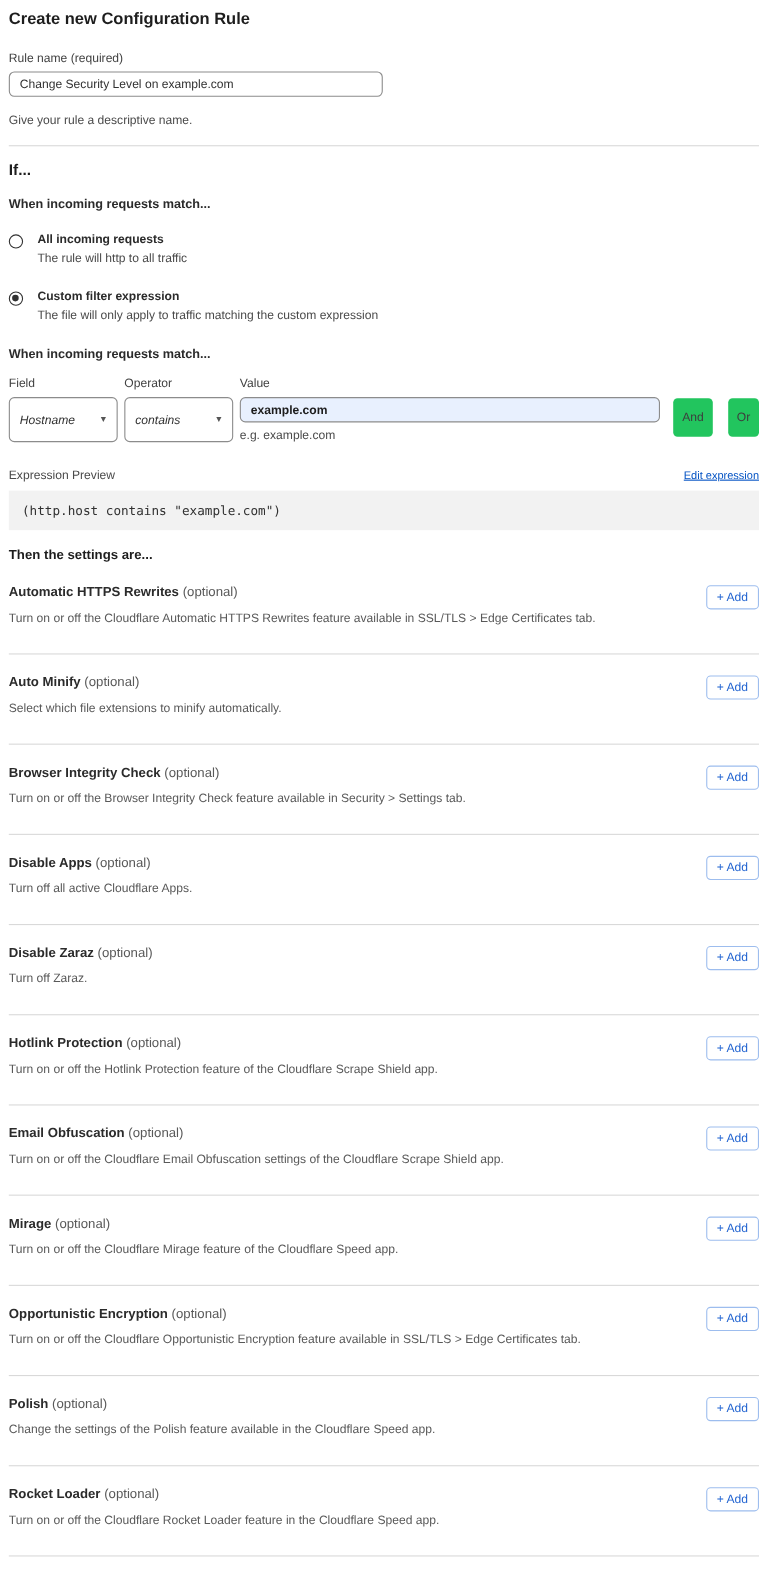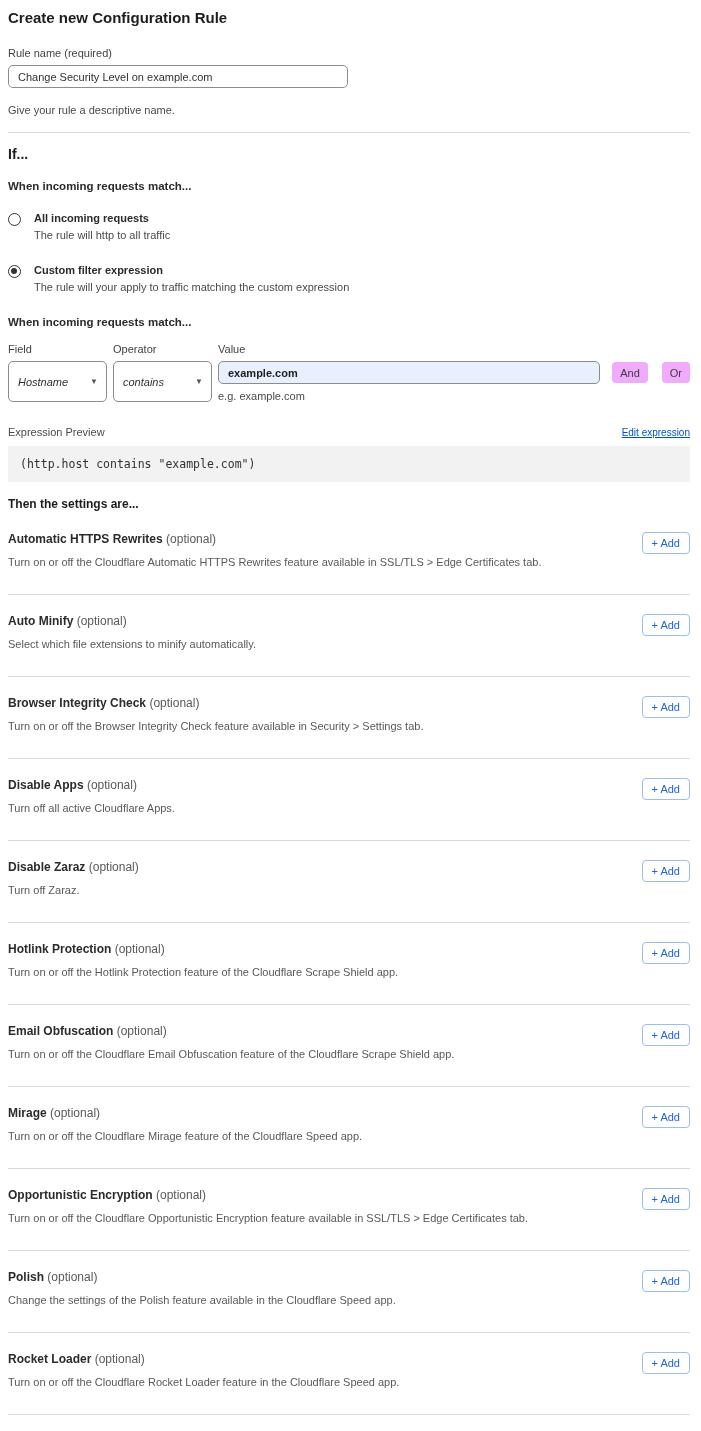--- a/index.html
+++ b/index.html
@@ -133,24 +133,24 @@
     color: #1d1d1d;
     background: #e8f0fe;
     outline: none;
   }
   .andor-col {
     display: flex;
     align-items: flex-start;
     padding-top: 19px;
   }
   .andor-btn {
-    height: 21px;
+    height: 35px;
     border: none;
     border-radius: 4px;
-    background: #f0abfc;
+    background: #22c55e;
     color: #3d3d3d;
     font-size: 11px;
     font-family: "Liberation Sans", "DejaVu Sans", sans-serif;
     padding: 0 8px;
     cursor: pointer;
   }
   .andor-and { margin-left: 12px; }
   .andor-or  { margin-left: 14px; }
   .eg-helper {
     font-size: 11px;
@@ -261,21 +261,21 @@
   <span class="radio-texts">
     <div class="radio-label">All incoming requests</div>
     <div class="radio-desc">The rule will http to all traffic</div>
   </span>
 </div>
 
 <div class="radio-option">
   <span class="radio-circle selected"></span>
   <span class="radio-texts">
     <div class="radio-label">Custom filter expression</div>
-    <div class="radio-desc">The rule will your apply to traffic matching the custom expression</div>
+    <div class="radio-desc">The file will only apply to traffic matching the custom expression</div>
   </span>
 </div>
 
 <h3 class="match-heading" style="margin-top:2px; margin-bottom:15px;">When incoming requests match...</h3>
 
 <div class="filter-row">
   <div class="filter-col col-field">
     <label class="field-label">Field</label>
     <div class="select-box">
       <span>Hostname</span>
@@ -369,21 +369,21 @@
       <div class="setting-desc">Turn on or off the Hotlink Protection feature of the Cloudflare Scrape Shield app.</div>
     </div>
     <button class="add-btn">+ Add</button>
   </div>
 
   <div class="setting-row">
     <div class="setting-texts">
       <div>
         <span class="setting-title">Email Obfuscation</span><span class="setting-optional"> (optional)</span>
       </div>
-      <div class="setting-desc">Turn on or off the Cloudflare Email Obfuscation feature of the Cloudflare Scrape Shield app.</div>
+      <div class="setting-desc">Turn on or off the Cloudflare Email Obfuscation settings of the Cloudflare Scrape Shield app.</div>
     </div>
     <button class="add-btn">+ Add</button>
   </div>
 
   <div class="setting-row">
     <div class="setting-texts">
       <div>
         <span class="setting-title">Mirage</span><span class="setting-optional"> (optional)</span>
       </div>
       <div class="setting-desc">Turn on or off the Cloudflare Mirage feature of the Cloudflare Speed app.</div>

